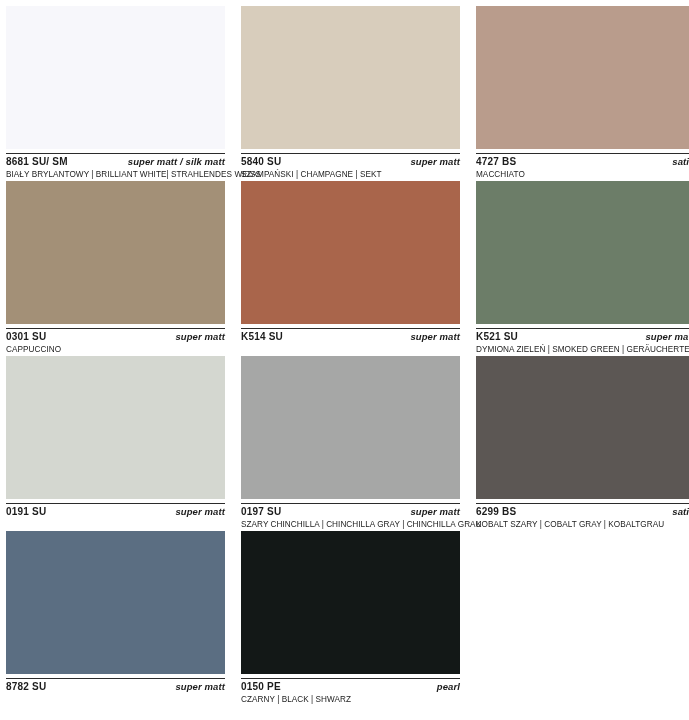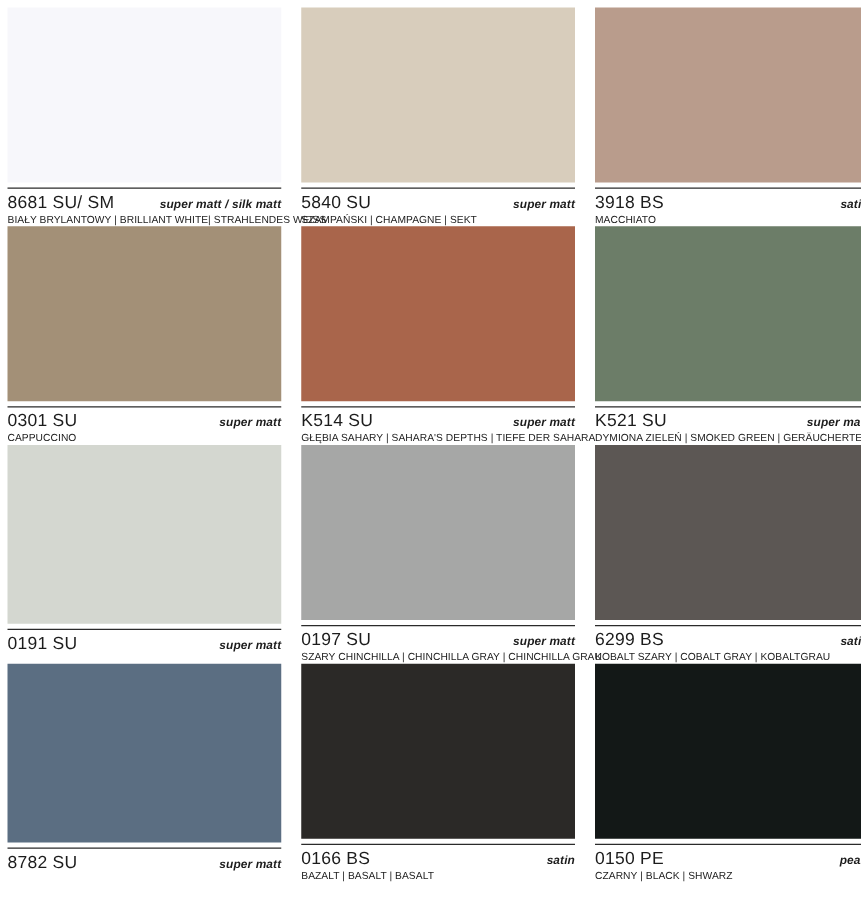--- a/index.html
+++ b/index.html
@@ -50,22 +50,22 @@
   }
 
   .caption-top {
     display: flex;
     justify-content: space-between;
     align-items: baseline;
     line-height: 1.05;
   }
 
   .swatch-code {
-    font-size: 14px;
-    font-weight: normal;
+    font-size: 10px;
+    font-weight: bold;
     color: #1c1c1c;
     letter-spacing: 0.2px;
     white-space: nowrap;
   }
 
   .swatch-finish {
     font-size: 9.5px;
     font-weight: bold;
     font-style: italic;
     color: #1c1c1c;
@@ -106,21 +106,21 @@
         <span class="swatch-finish">super matt</span>
       </div>
       <div class="swatch-names">SZAMPAŃSKI | CHAMPAGNE | SEKT</div>
     </div>
   </div>
 
   <div class="swatch-cell">
     <div class="swatch-color" style="background-color: rgb(185, 156, 140);"></div>
     <div class="swatch-caption">
       <div class="caption-top">
-        <span class="swatch-code">3918 BS</span>
+        <span class="swatch-code">4727 BS</span>
         <span class="swatch-finish">satin</span>
       </div>
       <div class="swatch-names">MACCHIATO</div>
     </div>
   </div>
 
   <div class="swatch-cell">
     <div class="swatch-color" style="background-color: rgb(163, 144, 119);"></div>
     <div class="swatch-caption">
       <div class="caption-top">
@@ -131,21 +131,20 @@
     </div>
   </div>
 
   <div class="swatch-cell">
     <div class="swatch-color" style="background-color: rgb(169, 101, 75);"></div>
     <div class="swatch-caption">
       <div class="caption-top">
         <span class="swatch-code">K514 SU</span>
         <span class="swatch-finish">super matt</span>
       </div>
-      <div class="swatch-names">GŁĘBIA SAHARY | SAHARA'S DEPTHS | TIEFE DER SAHARA</div>
     </div>
   </div>
 
   <div class="swatch-cell">
     <div class="swatch-color" style="background-color: rgb(108, 125, 104);"></div>
     <div class="swatch-caption">
       <div class="caption-top">
         <span class="swatch-code">K521 SU</span>
         <span class="swatch-finish">super matt</span>
       </div>
@@ -188,30 +187,20 @@
   <div class="swatch-cell">
     <div class="swatch-color" style="background-color: rgb(91, 110, 130);"></div>
     <div class="swatch-caption">
       <div class="caption-top">
         <span class="swatch-code">8782 SU</span>
         <span class="swatch-finish">super matt</span>
       </div>
     </div>
   </div>
 
-  <div class="swatch-cell">
-    <div class="swatch-color" style="background-color: rgb(43, 41, 39);"></div>
-    <div class="swatch-caption">
-      <div class="caption-top">
-        <span class="swatch-code">0166 BS</span>
-        <span class="swatch-finish">satin</span>
-      </div>
-      <div class="swatch-names">BAZALT | BASALT | BASALT</div>
-    </div>
-  </div>
 
   <div class="swatch-cell">
     <div class="swatch-color" style="background-color: rgb(19, 24, 23);"></div>
     <div class="swatch-caption">
       <div class="caption-top">
         <span class="swatch-code">0150 PE</span>
         <span class="swatch-finish">pearl</span>
       </div>
       <div class="swatch-names">CZARNY | BLACK | SHWARZ</div>
     </div>

